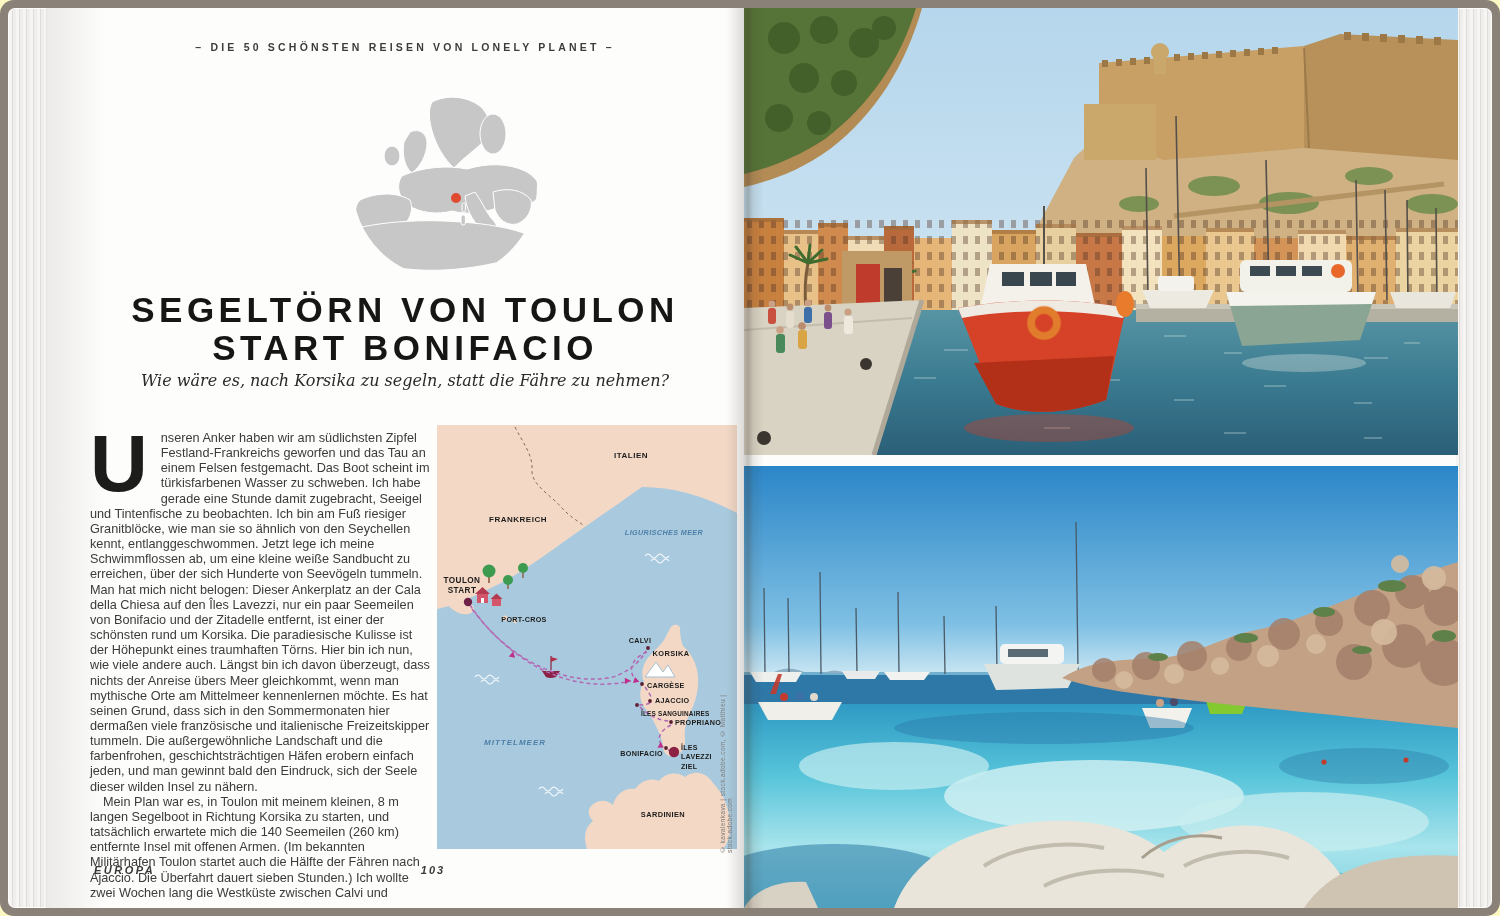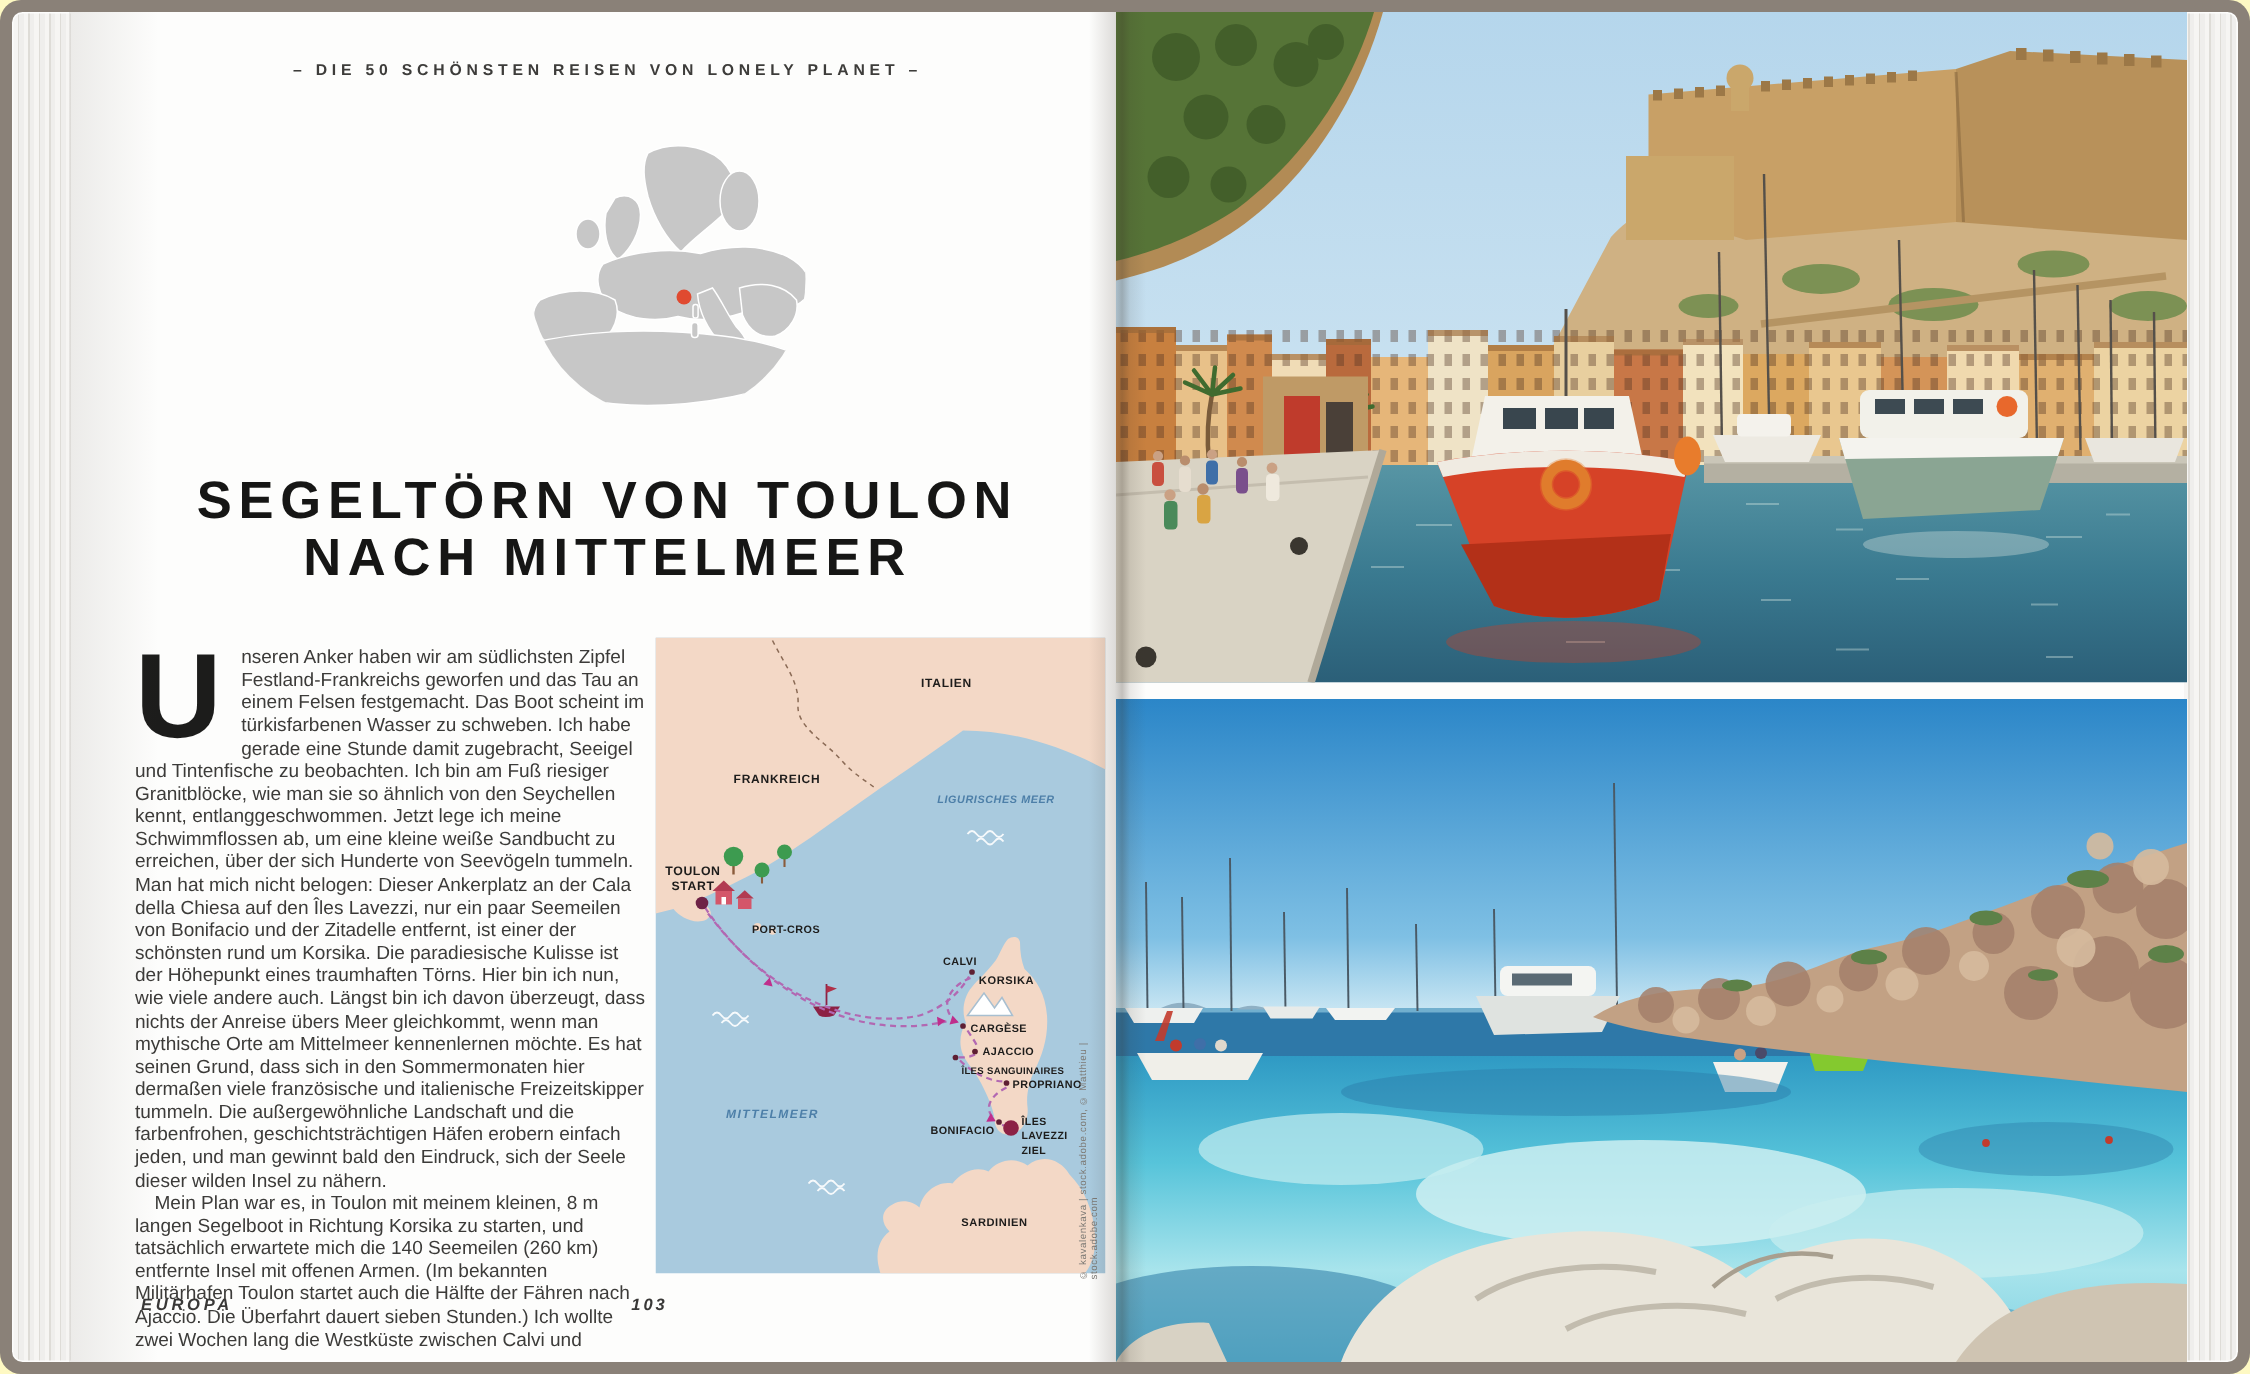--- a/index.html
+++ b/index.html
@@ -14,21 +14,21 @@
   .stack-right{right:9px;width:35px;border-radius:0 6px 6px 0;}
   .gutter{position:absolute;left:726px;top:8px;width:38px;height:900px;pointer-events:none;z-index:40;
           background:linear-gradient(90deg,rgba(0,0,0,0) 0,rgba(60,50,40,.16) 45%,rgba(60,50,40,.30) 58%,rgba(60,50,40,.10) 72%,rgba(0,0,0,0) 100%);}
   .pg-shade-l{position:absolute;left:46px;top:8px;width:60px;height:900px;pointer-events:none;z-index:39;
           background:linear-gradient(90deg,rgba(80,70,60,.10),rgba(0,0,0,0));}
 
   
   .series-header{position:absolute;left:60px;top:41px;width:690px;text-align:center;
       font-size:10.5px;font-weight:700;letter-spacing:3.2px;color:#3d3c3a;z-index:5;}
   .headline{position:absolute;left:55px;top:291px;width:700px;text-align:center;z-index:5;
-      font-weight:700;font-size:35px;line-height:38px;letter-spacing:4.5px;color:#161615;margin-top:24px;}
+      font-weight:700;font-size:35px;line-height:38px;letter-spacing:4.5px;color:#161615;}
   .subhead{position:absolute;left:55px;top:371px;width:700px;text-align:center;z-index:5;
       font-family:"DejaVu Serif",serif;font-style:italic;font-size:16px;color:#2b2a29;}
   .bodycopy{position:absolute;left:90px;top:431px;width:343px;z-index:5;
       font-size:12.7px;line-height:15.15px;color:#3c3b39;text-align:left;}
   .dropcap{float:left;font-size:80px;line-height:60px;font-weight:700;color:#1c1c1b;
       padding:3px 13px 0 0;}
   .para2{text-indent:13px;}
   .credit-vert{position:absolute;left:719px;top:648px;height:205px;width:14px;z-index:5;
       writing-mode:vertical-rl;transform:rotate(180deg);font-size:6.5px;letter-spacing:.4px;color:#7d7a75;}
   .footer-section{position:absolute;left:94px;top:864px;z-index:5;font-style:italic;
@@ -77,22 +77,23 @@
         <path d="M10,140 C50,128 100,126 150,132 C180,136 200,142 212,152 C192,166 152,176 112,178 C72,180 35,172 14,158 Z"></path>
         <rect x="130" y="111" width="3.4" height="9" rx="1.5"></rect>
         <rect x="129" y="123" width="4.4" height="10" rx="2"></rect>
       </g>
       <circle cx="124" cy="106" r="5" fill="var(--accent-dot,#e04a30)"></circle>
     </g>
   </svg>
 
   <div class="headline">
     <span>SEGELTÖRN VON TOULON</span><br>
-    <span>NACH MITTELMEER</span>
+    <span>START BONIFACIO</span>
   </div>
+  <div class="subhead">Wie wäre es, nach Korsika zu segeln, statt die Fähre zu nehmen?</div>
 
   <div class="bodycopy">
     <span class="dropcap">U</span>
     <span>nseren Anker haben wir am südlichsten Zipfel Festland-Frankreichs geworfen und das Tau an einem Felsen festgemacht. Das Boot scheint im türkisfarbenen Wasser zu schweben. Ich habe gerade eine Stunde damit zugebracht, Seeigel und Tintenfische zu beobachten. Ich bin am Fuß riesiger Granitblöcke, wie man sie so ähnlich von den Seychellen kennt, entlanggeschwommen. Jetzt lege ich meine Schwimmflossen ab, um eine kleine weiße Sandbucht zu erreichen, über der sich Hunderte von Seevögeln tummeln. Man hat mich nicht belogen: Dieser Ankerplatz an der Cala della Chiesa auf den Îles Lavezzi, nur ein paar Seemeilen von Bonifacio und der Zitadelle entfernt, ist einer der schönsten rund um Korsika. Die paradiesische Kulisse ist der Höhepunkt eines traumhaften Törns. Hier bin ich nun, wie viele andere auch. Längst bin ich davon überzeugt, dass nichts der Anreise übers Meer gleichkommt, wenn man mythische Orte am Mittelmeer kennenlernen möchte. Es hat seinen Grund, dass sich in den Sommermonaten hier dermaßen viele französische und italienische Freizeitskipper tummeln. Die außergewöhnliche Landschaft und die farbenfrohen, geschichtsträchtigen Häfen erobern einfach jeden, und man gewinnt bald den Eindruck, sich der Seele dieser wilden Insel zu nähern.</span>
     <div class="para2">Mein Plan war es, in Toulon mit meinem kleinen, 8 m langen Segelboot in Richtung Korsika zu starten, und tatsächlich erwartete mich die 140 Seemeilen (260 km) entfernte Insel mit offenen Armen. (Im bekannten Militärhafen Toulon startet auch die Hälfte der Fähren nach Ajaccio. Die Überfahrt dauert sieben Stunden.) Ich wollte zwei Wochen lang die Westküste zwischen Calvi und</div>
   </div>
 
   <svg class="routemap" viewBox="0 0 300 424">
     <rect x="0" y="0" width="300" height="424" fill="var(--map-sea,#a9cade)"></rect>
 

